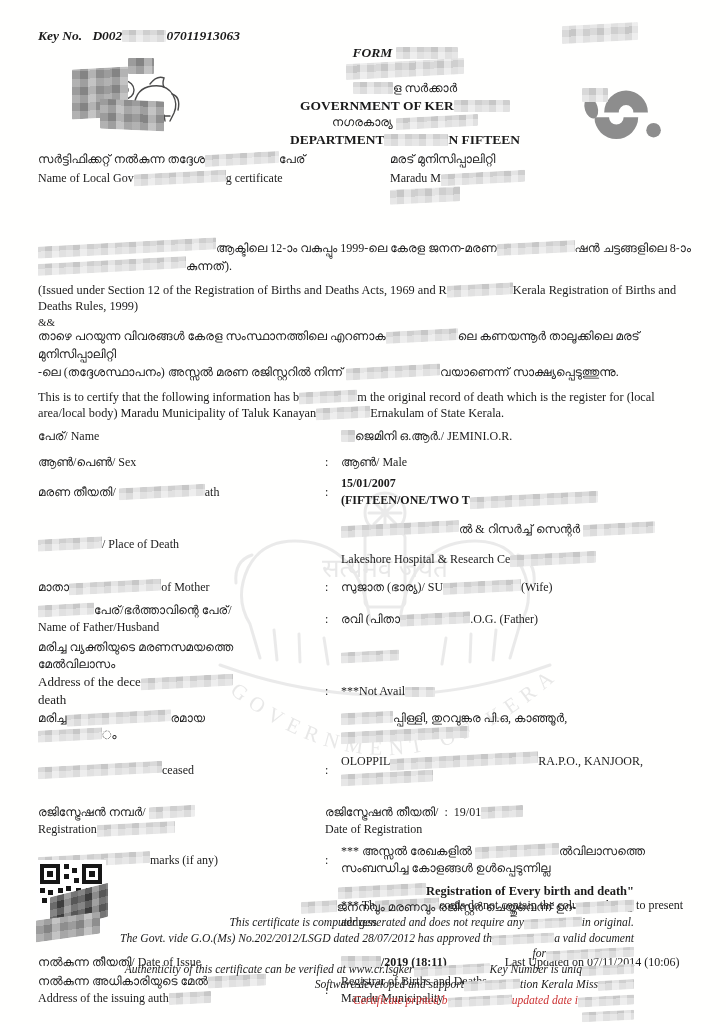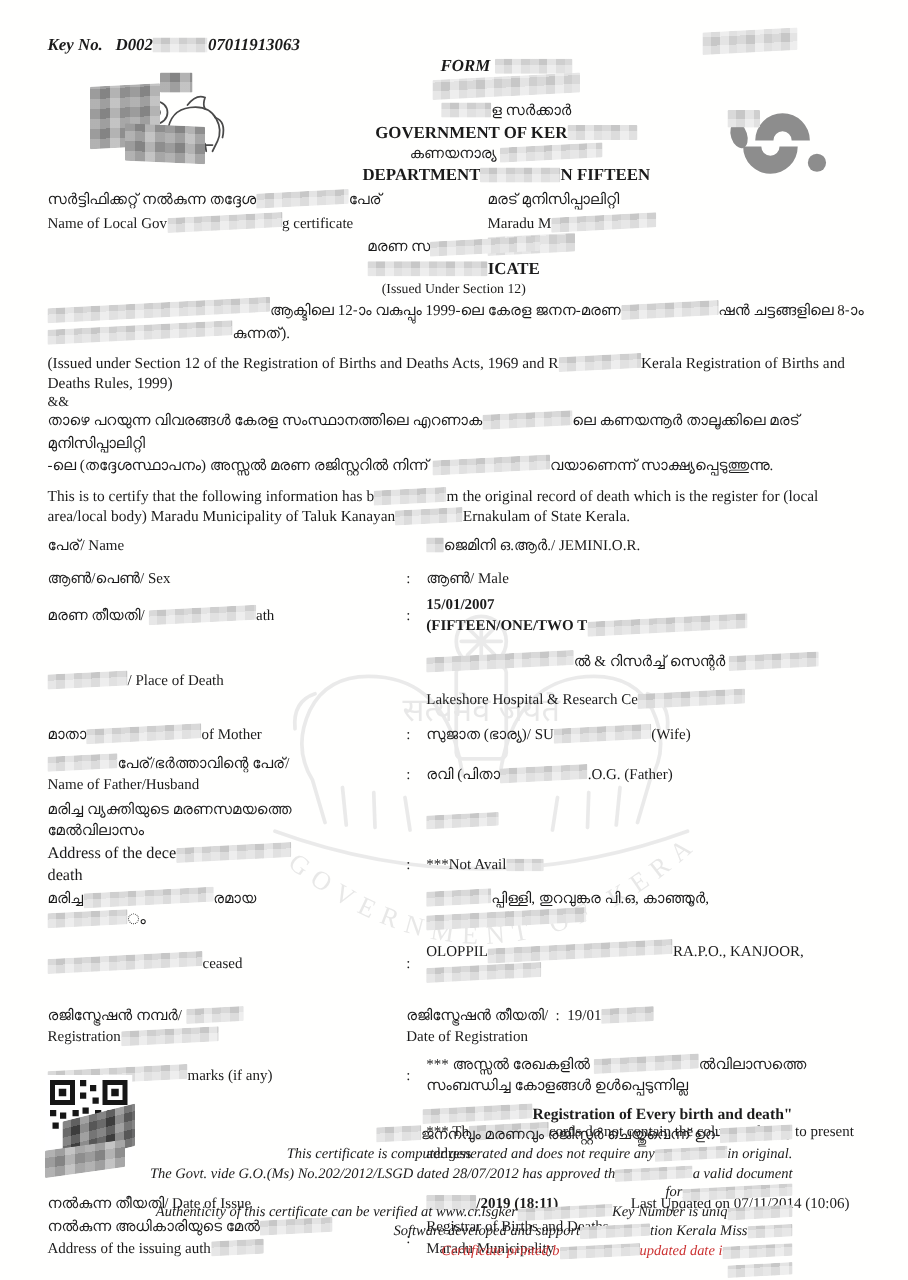--- a/index.html
+++ b/index.html
@@ -107,41 +107,36 @@
     <span class="abs px" style="left:2px;top:8px;width:26px;height:14px"></span>
   </div>
 
   <div class="abs headc">
     <div class="b i h1">
       <span>FORM</span>&nbsp;<span class="px" style="width:62px"></span>
     </div>
     <div><span class="px sk" style="width:118px;height:16px"></span></div>
     <div class="ml"><span class="px" style="width:40px"></span><span>ള സർക്കാർ</span></div>
     <div class="b h1"><span>GOVERNMENT OF KER</span><span class="px" style="width:56px"></span></div>
-    <div class="ml"><span>കണയനാര്യ</span>&nbsp;<span class="px sk" style="width:82px"></span></div>
+    <div class="ml"><span>നഗരകാര്യ</span>&nbsp;<span class="px sk" style="width:82px"></span></div>
     <div class="b h1"><span>DEPARTMENT</span><span class="px" style="width:64px"></span><span>N FIFTEEN</span></div>
   </div>
 
   <div class="abs localbody">
     <div class="lcol">
       <div class="ml"><span>സർട്ടിഫിക്കറ്റ് നൽകുന്ന തദ്ദേശ</span><span class="px sk" style="width:74px"></span><span>പേര്</span></div>
       <div><span>Name of Local Gov</span><span class="px sk" style="width:92px"></span><span>g certificate</span></div>
     </div>
     <div class="rcol">
       <div class="ml">മരട് മുനിസിപ്പാലിറ്റി</div>
       <div><span>Maradu M</span><span class="px sk" style="width:84px"></span></div>
       <div><span class="px sk" style="width:70px;height:15px"></span></div>
     </div>
   </div>
 
-  <div class="abs titleblk">
-    <div class="ml"><span>മരണ സ</span><span class="px sk" style="width:88px"></span></div>
-    <div class="b" style="font-size:13.5px"><span class="px" style="width:96px"></span><span>ICATE</span></div>
-    <div class="small">(Issued Under Section 12)</div>
-  </div>
 
   <div class="abs flow">
 
     <div class="p-ml">
       <span class="px sk" style="width:178px"></span><span>ആക്ടിലെ 12-ാം വകുപ്പും 1999-ലെ കേരള ജനന-മരണ</span><span class="px sk" style="width:78px"></span><span>ഷൻ ചട്ടങ്ങളിലെ 8-ാം</span><br>
       <span class="px sk" style="width:148px"></span><span>കുന്നത്).</span>
     </div>
 
     <div class="p-en" style="margin-top:8px">
       <span>(Issued under Section 12 of the Registration of Births and Deaths Acts, 1969 and R</span><span class="px sk" style="width:66px"></span><span>Kerala Registration of Births and Deaths Rules, 1999)</span>

